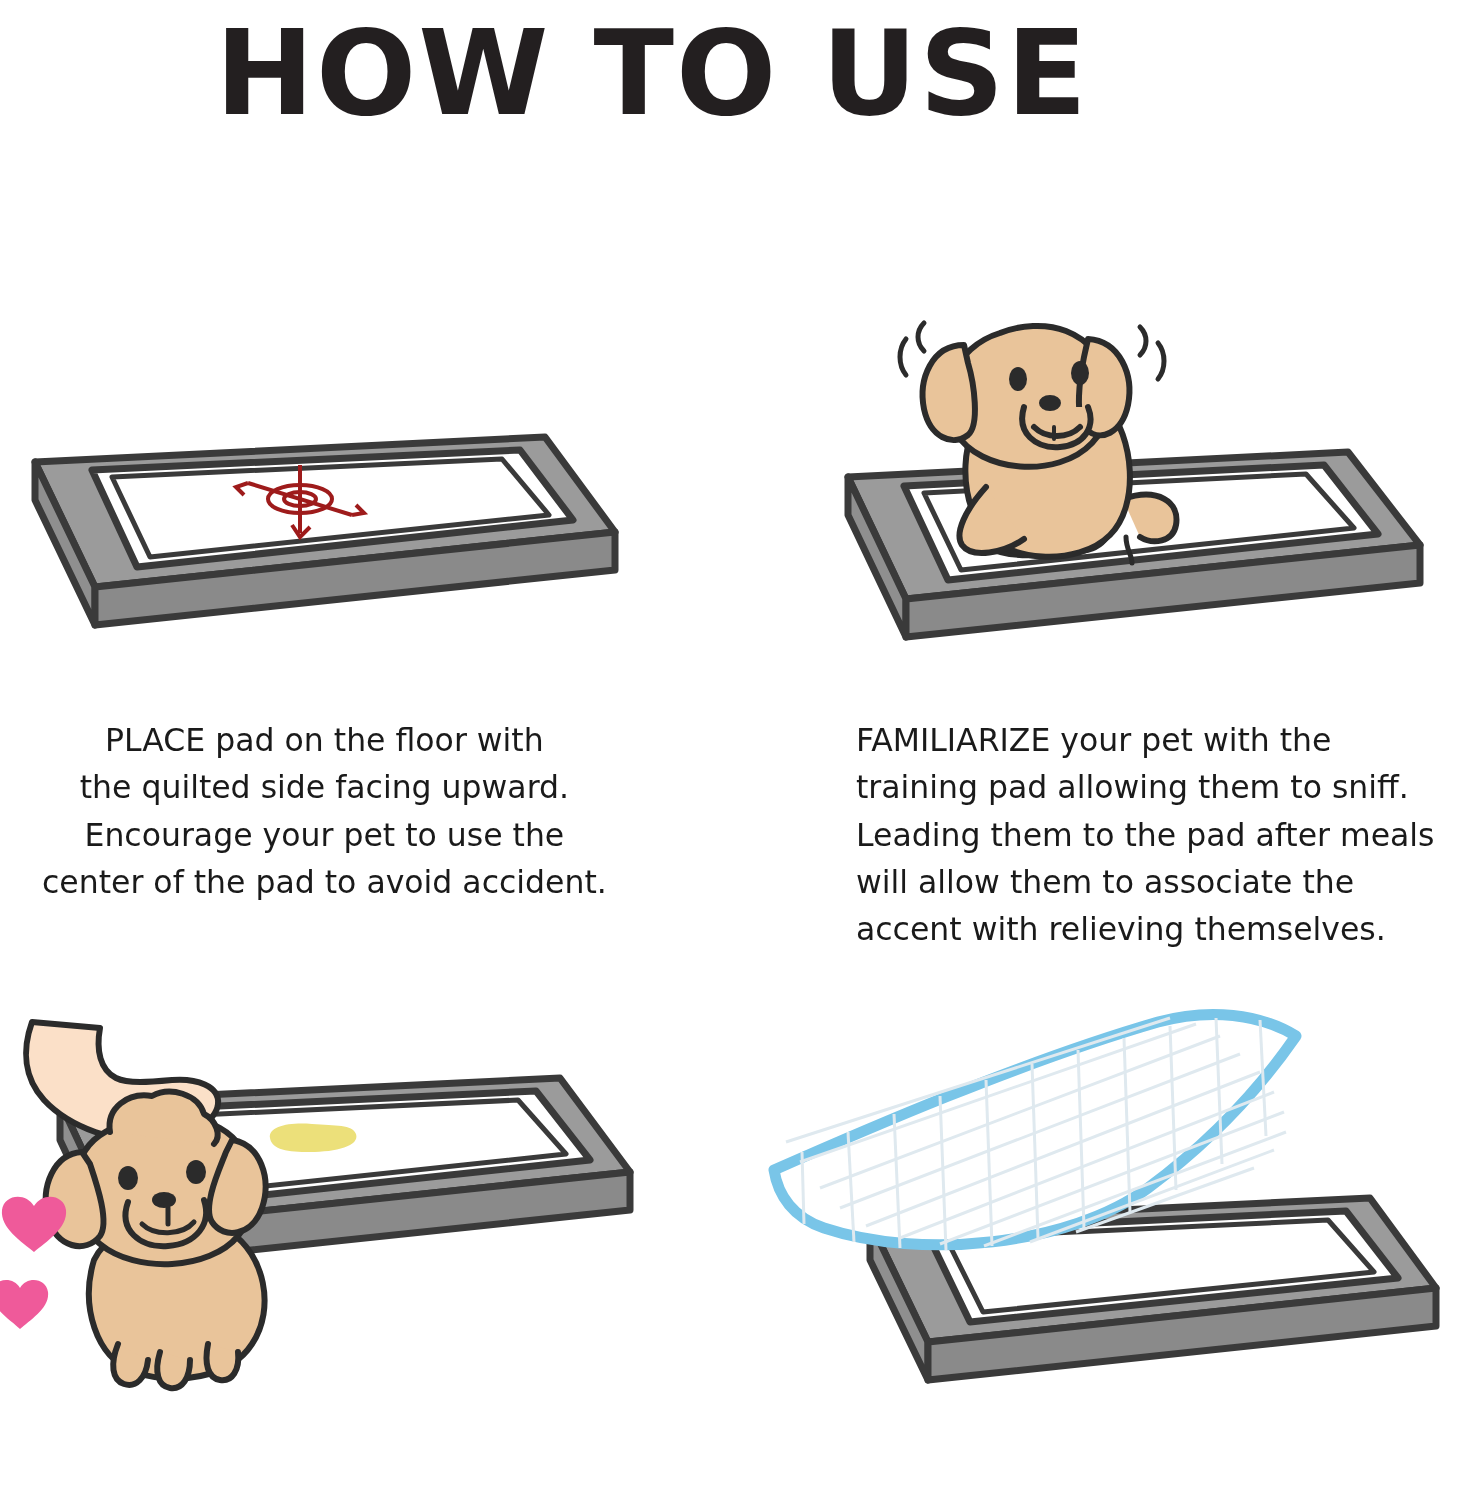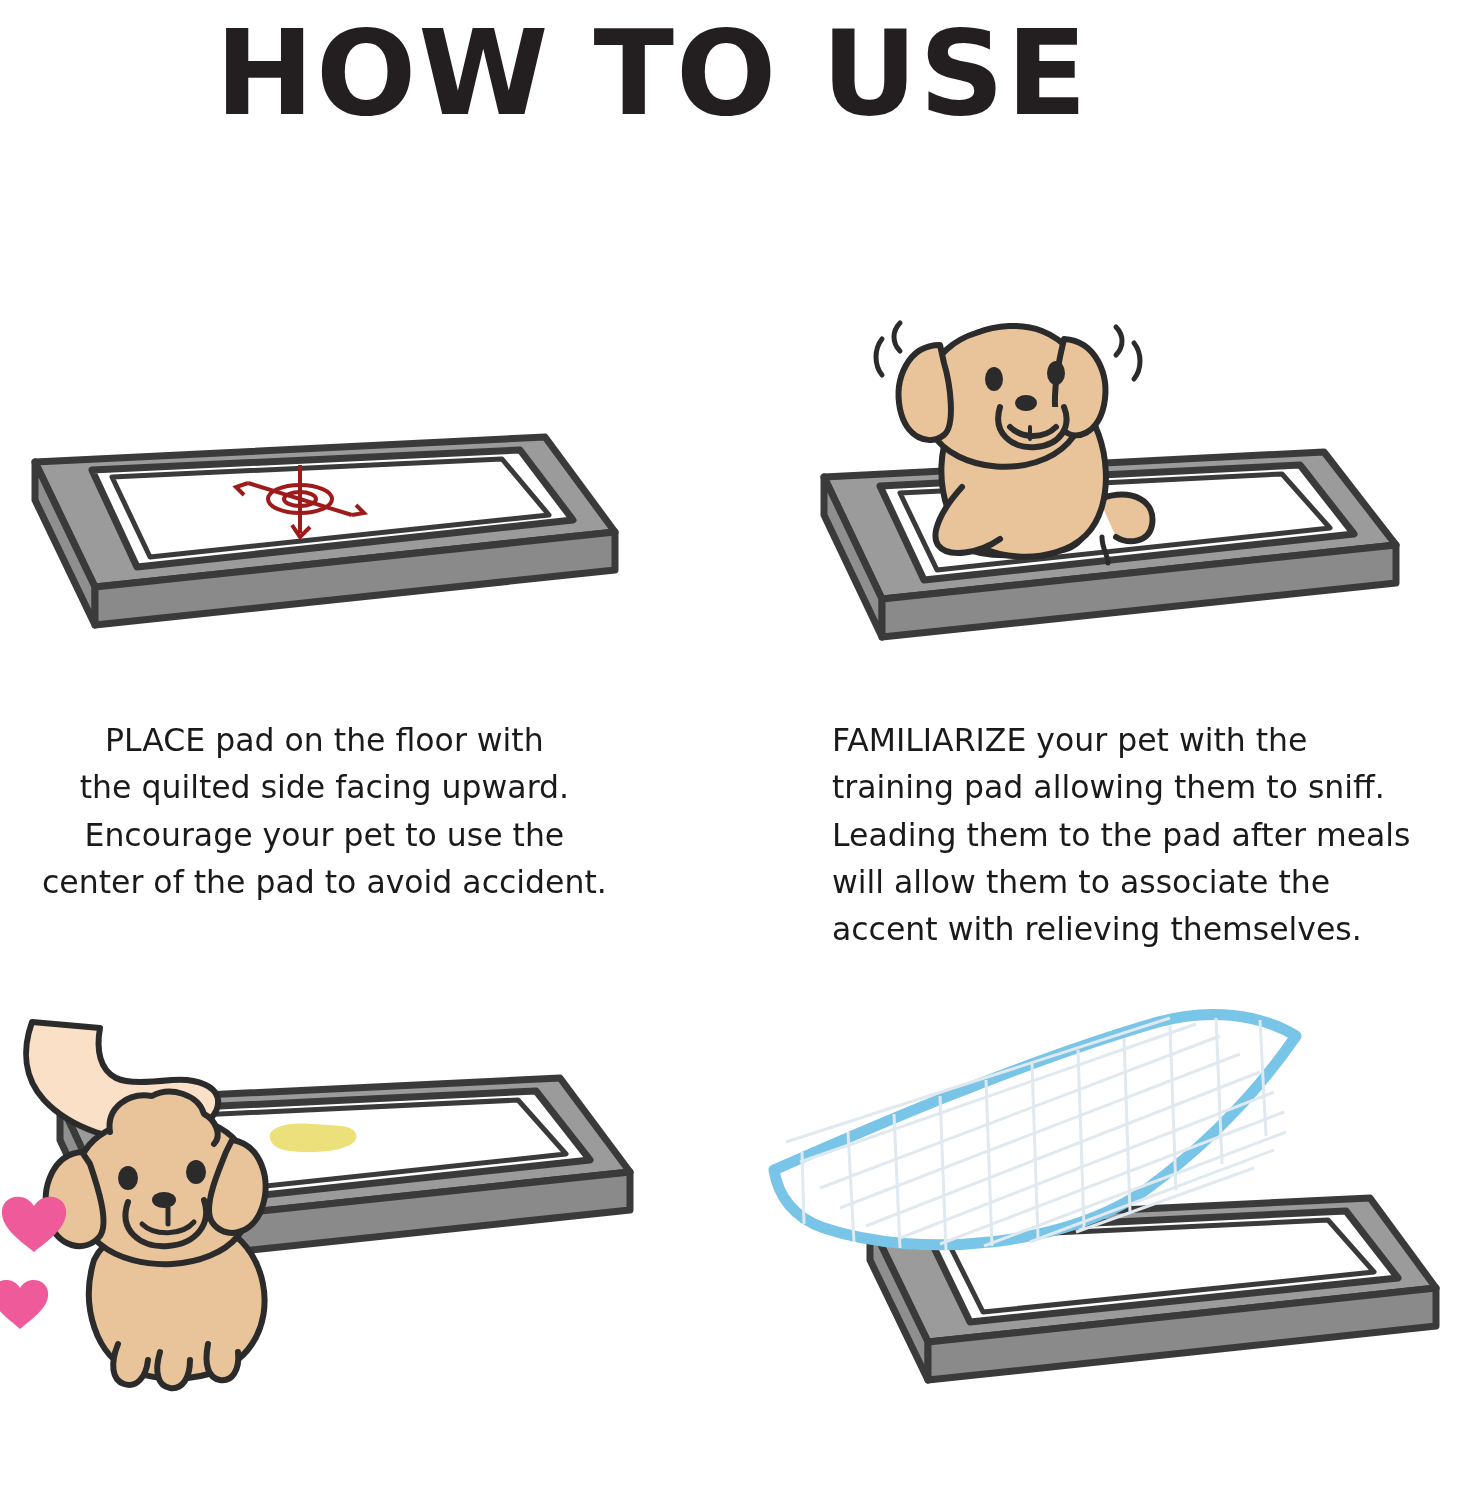--- a/index.html
+++ b/index.html
@@ -48,21 +48,21 @@
   }
   .caption {
     font-family: "DejaVu Sans", sans-serif;
     font-size: 31.5px;
     line-height: 1.5;
     color: #1a1a1a;
     white-space: pre-line;
   }
   
   #cell-1 { left: 0px;   top: 155px;  width: 700px;  height: 640px; }
-  #cell-2 { left: 704px; top: 155px;  width: 724px;  height: 640px; }
+  #cell-2 { left: 728px; top: 155px;  width: 724px;  height: 640px; }
   #cell-3 { left: 0px;   top: 860px;  width: 700px;  height: 620px; }
   #cell-4 { left: 740px; top: 860px;  width: 724px;  height: 620px; }
 
   #cell-1 .caption { position: absolute; left: 42px; top: 430px; text-align: center; }
   #cell-2 .caption { position: absolute; left: 128px; top: 430px; }
   #cell-3 .caption { position: absolute; left: 42px; top: 500px; }
   #cell-4 .caption { position: absolute; left: 128px; top: 500px; }
 
   svg { display: block; overflow: visible; }
 </style>

